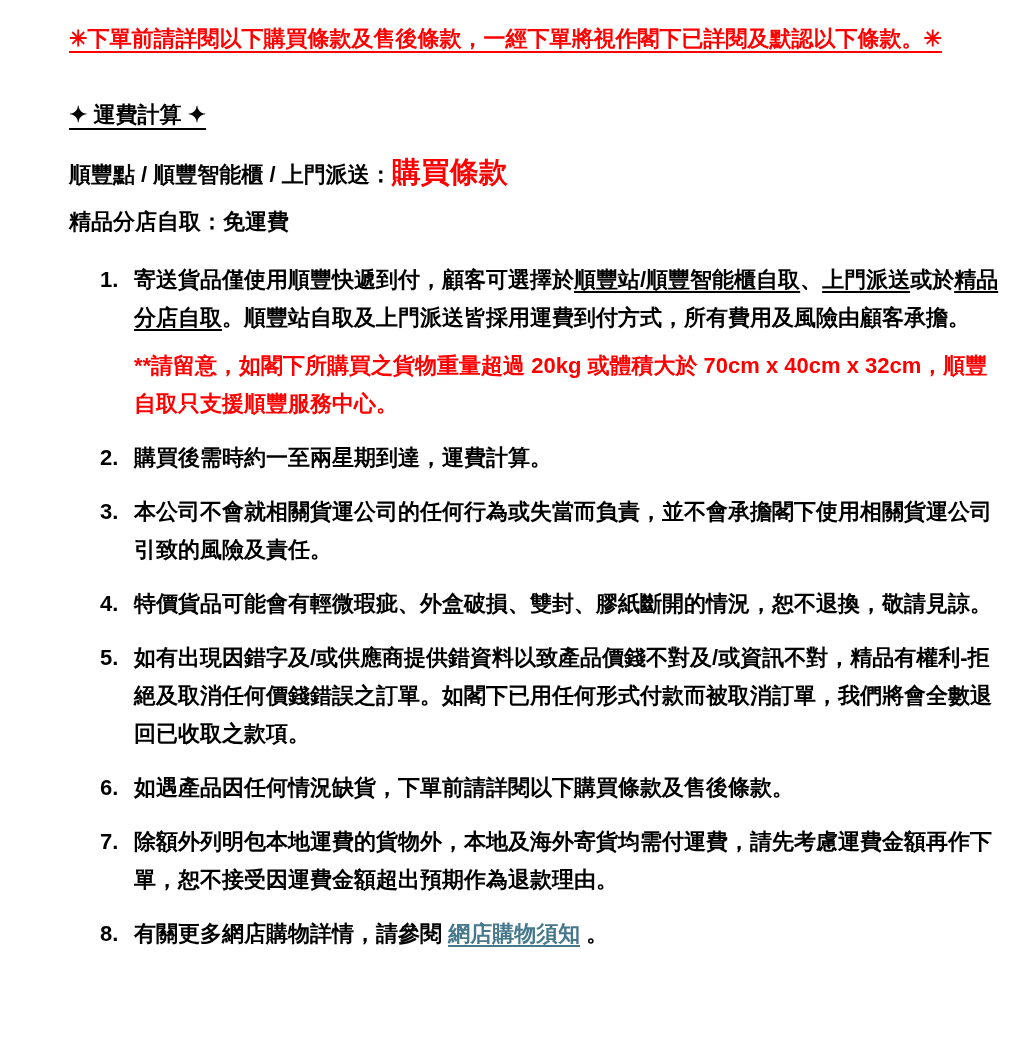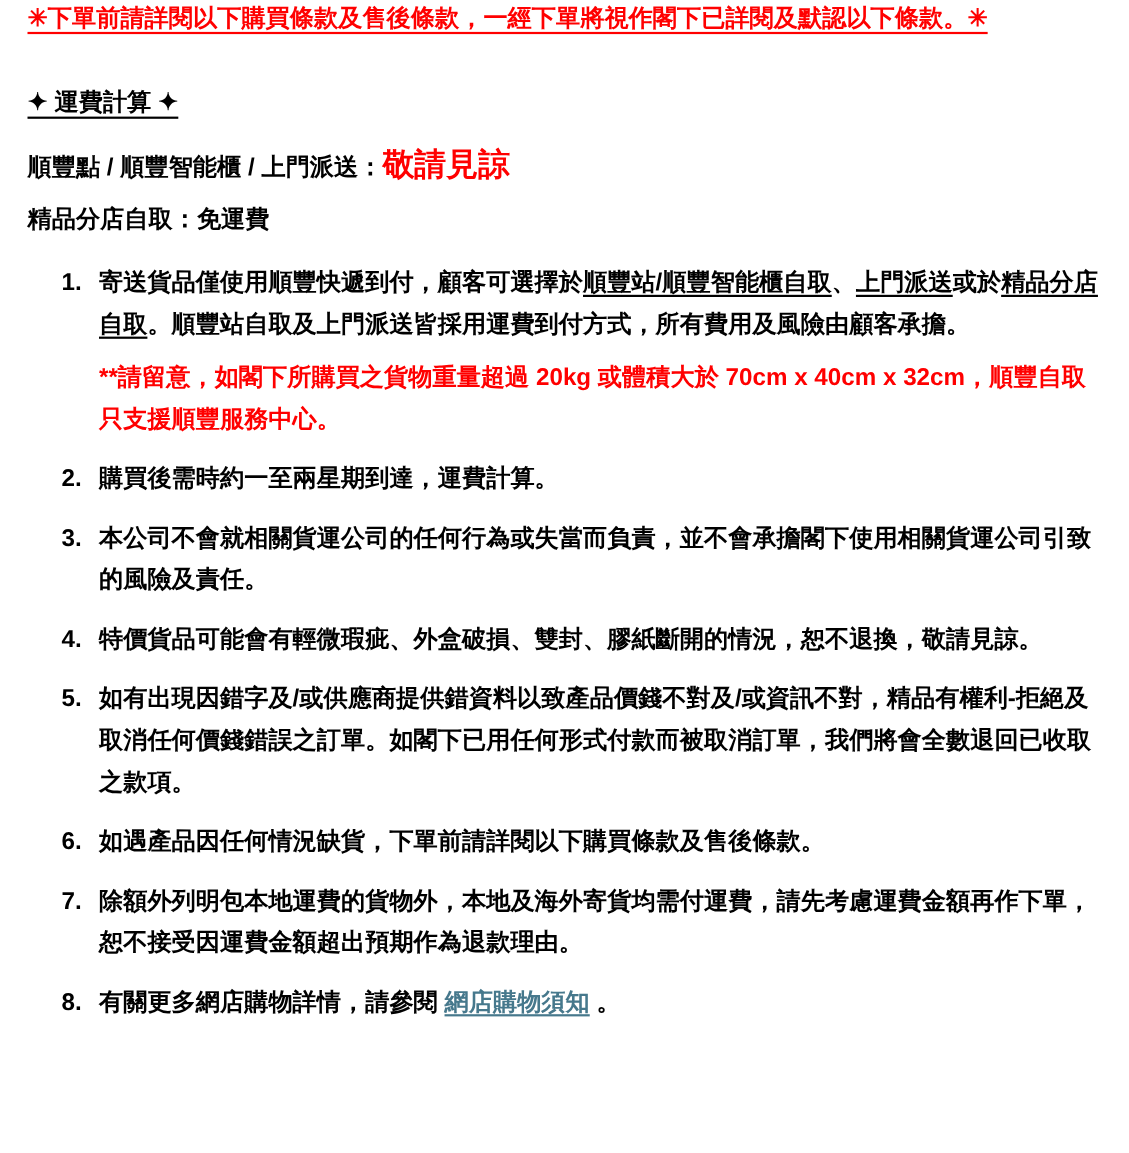--- a/index.html
+++ b/index.html
@@ -5,21 +5,21 @@
   * { margin: 0; padding: 0; box-sizing: border-box; }
   html, body { background: #ffffff; }
   body {
     width: 1026px;
     height: 1048px;
     overflow: hidden;
     font-family: "Liberation Sans", sans-serif;
     font-weight: 700;
     color: #000000;
   }
-  .page { padding: 2px 24px 0 25px; }
+  .page { padding: 24px 24px 0 25px; margin-left: 44px; }
 
   .top-notice {
     font-size: 22px;
     line-height: 30px;
     color: #ff0000;
   }
   .top-notice .u-red {
     text-decoration: underline;
     text-decoration-thickness: 2px;
     text-underline-offset: 5px;
@@ -89,21 +89,21 @@
 </style>
 </head>
 <body>
 
 <div class="page">
 
   <p class="top-notice"><span class="u-red">✳下單前請詳閱以下購買條款及售後條款，一經下單將視作閣下已詳閱及默認以下條款。✳</span></p>
 
   <h2 class="section-heading"><span class="u-black">✦ 運費計算 ✦</span></h2>
 
-  <p class="shipping-line"><span>順豐點 / 順豐智能櫃 / 上門派送：</span><span class="red-big">敬請見諒</span></p>
+  <p class="shipping-line"><span>順豐點 / 順豐智能櫃 / 上門派送：</span><span class="red-big">購買條款</span></p>
 
   <p class="pickup-line">精品分店自取：免運費</p>
 
 
   <ol class="terms-list">
 
     <li class="term-item">
       <span class="term-num">1.</span>
       <div class="term-body"><span>寄送貨品僅使用順豐快遞到付，顧客可選擇於</span><span class="u-inline">順豐站/順豐智能櫃自取</span><span>、</span><span class="u-inline">上門派送</span><span>或於</span><span class="u-inline">精品分店自取</span><span>。順豐站自取及上門派送皆採用運費到付方式，所有費用及風險由顧客承擔。</span>
         <p class="red-note">**請留意，如閣下所購買之貨物重量超過 20kg 或體積大於 70cm x 40cm x 32cm，順豐自取只支援順豐服務中心。</p>

